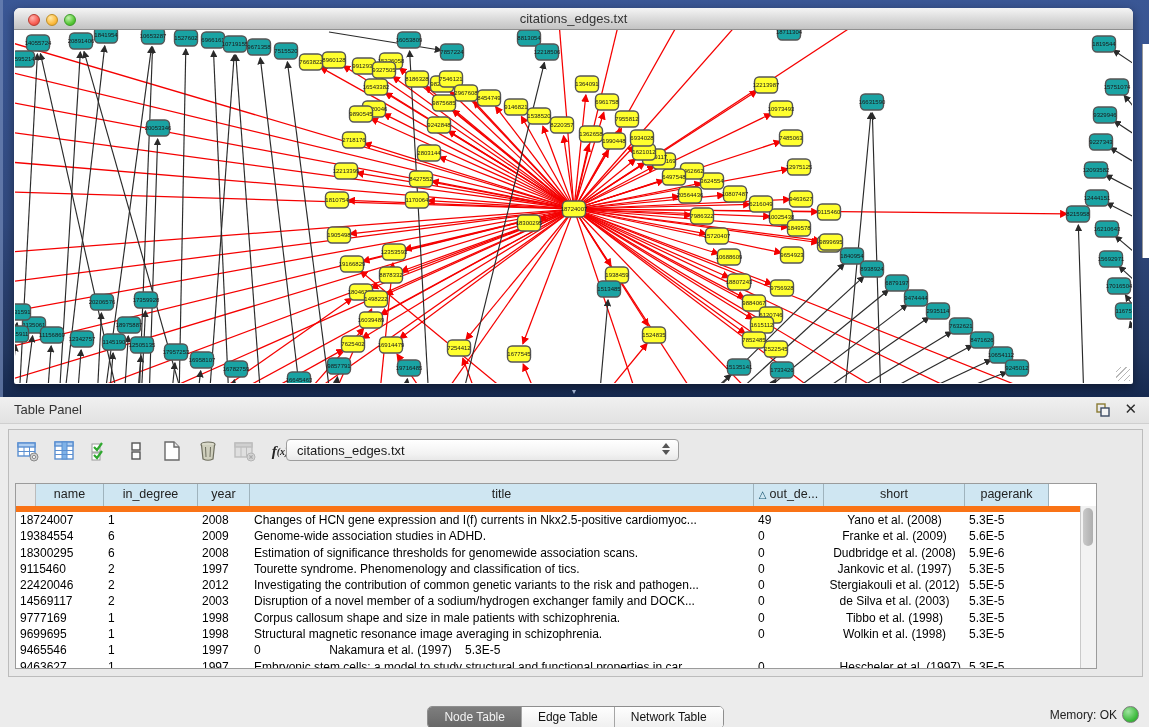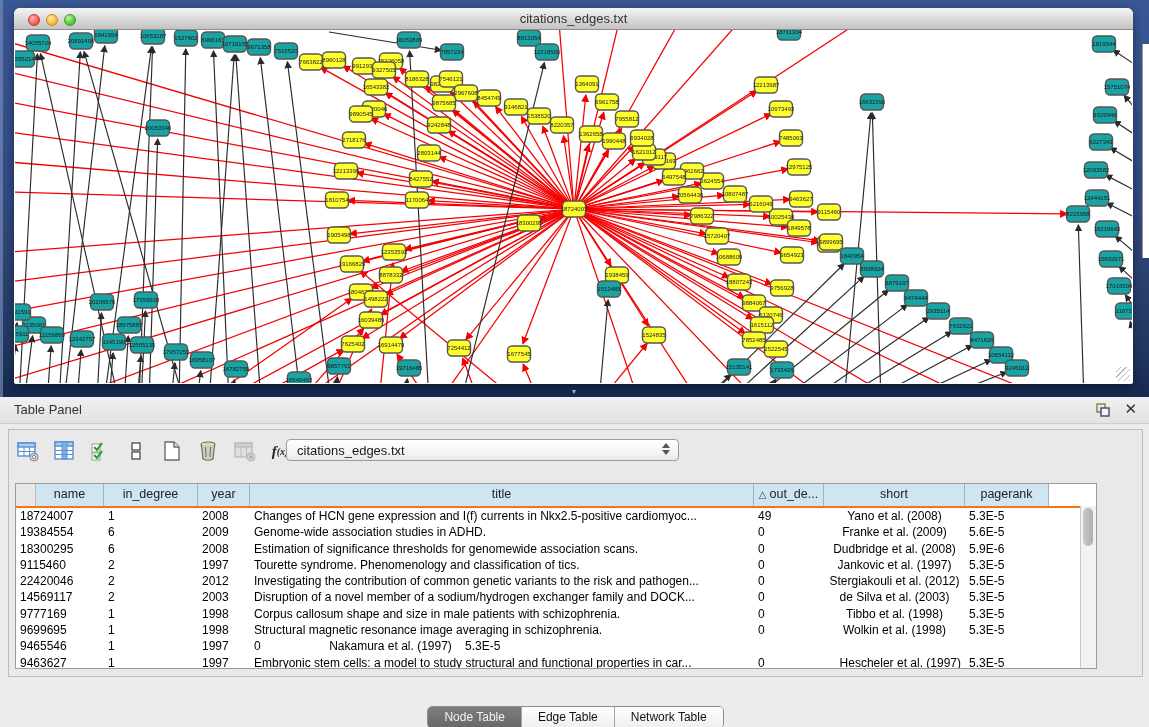--- a/index.html
+++ b/index.html
@@ -39,21 +39,21 @@
   .fx small{font-size:10px;}
   .combo{position:absolute;left:277px;top:9px;width:393px;height:22px;border:1px solid #9d9d9d;border-radius:4px;
     background:linear-gradient(180deg,#ffffff,#f2f2f2 70%,#e8e8e8);box-sizing:border-box;cursor:pointer;}
   .combo .val{position:absolute;left:10px;top:3px;font-size:13px;color:#1a1a1a;}
   .combo .arrows{position:absolute;right:8px;top:3px;display:flex;flex-direction:column;gap:2px;}
   .combo .arrows i{display:block;width:0;height:0;border-left:4px solid transparent;border-right:4px solid transparent;}
   .combo .arrows i.up{border-bottom:5px solid #555;}
   .combo .arrows i.dn{border-top:5px solid #555;}
 
   .grid{position:absolute;left:6px;top:53px;width:1082px;height:186px;background:#fff;border:1px solid #9b9b9b;box-sizing:border-box;overflow:hidden;}
-  .ghead{display:flex;height:22px;border-bottom:2px solid #f97316;background:#e8e8e8;}
+  .ghead{display:flex;height:22px;border-bottom:6px solid #f97316;background:#e8e8e8;}
   .ghead .cell{box-sizing:border-box;height:22px;line-height:21px;font-size:12.5px;color:#222;text-align:center;
     background:#cfe6f2;border-right:1px solid #9fb3bd;overflow:hidden;white-space:nowrap;}
   .ghead .corner{background:#e8e8e8;border-right:1px solid #bbb;}
   .ghead .filler{background:#fff;border-right:none;flex:1;}
   .sort-tri{color:#16536f;font-size:10px;margin-right:3px;}
   .grow{display:flex;height:16.3px;background:#fff;}
   .grow .cell{box-sizing:border-box;font-size:12px;color:#000;line-height:16px;padding:0 4px;white-space:nowrap;overflow:hidden;}
   .vsb{position:absolute;right:0;top:22px;bottom:0;width:15px;background:#f2f2f2;border-left:1px solid #c9c9c9;}
   .vsb .thumb{position:absolute;left:2px;top:2px;width:10px;height:38px;border-radius:6px;background:linear-gradient(90deg,#c9c9c9,#aeaeae);}
 
@@ -992,14 +992,18 @@
 
       <div class="tabs">
         <div class="seg" id="segtabs">
             <div class="tab active">Node Table</div>
             <div class="tab">Edge Table</div>
             <div class="tab">Network Table</div>
           </div>
       </div>
     </div>
 
+    <div class="statusbar">
+      <span class="mem">Memory: OK</span>
+      <span class="memdot"></span>
+    </div>
   </div>
 </div>
 
 </body></html>

